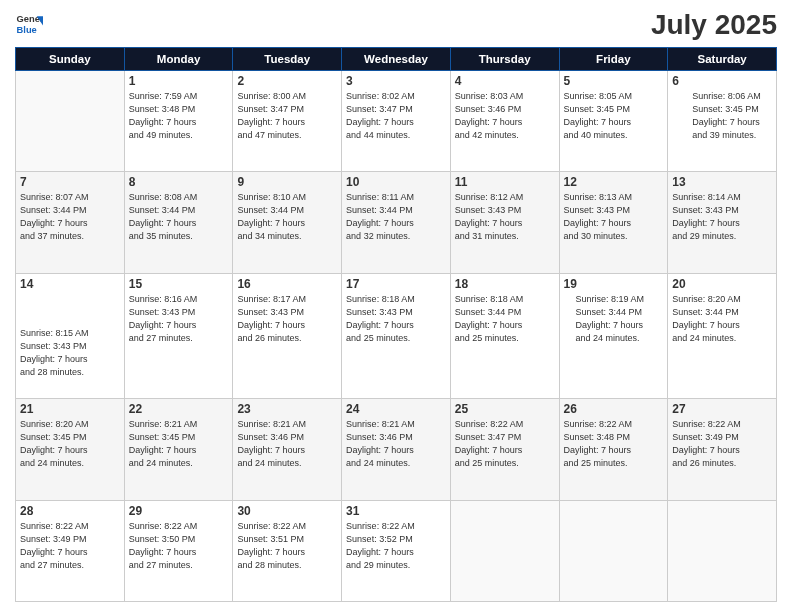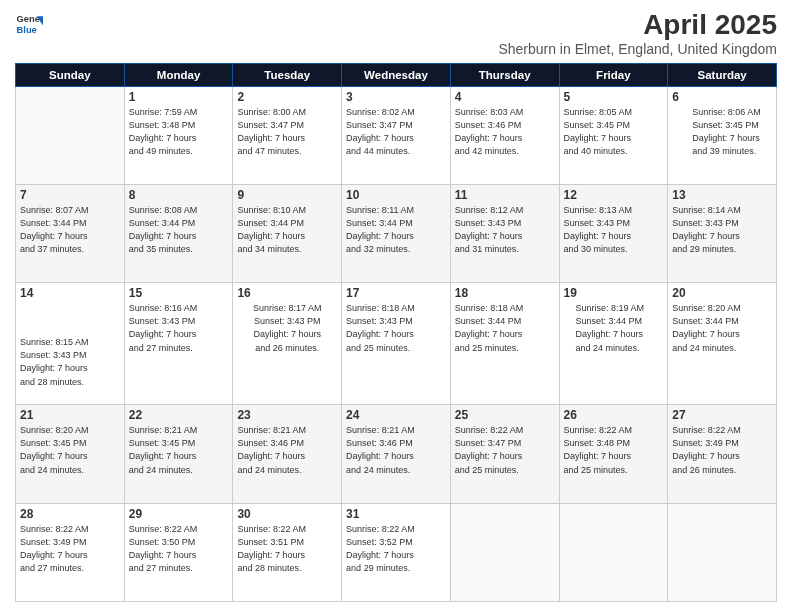--- a/index.html
+++ b/index.html
@@ -95,22 +95,21 @@
 <div class="page">
   <div class="header">
     <div class="logo">
       <svg class="logo-icon" viewBox="0 0 36 36" xmlns="http://www.w3.org/2000/svg">
         <text x="2" y="16" font-size="12" font-weight="bold" fill="#333">General</text>
         <text x="2" y="30" font-size="12" font-weight="bold" fill="#1565C0">Blue</text>
         <polygon points="28,8 36,8 36,20" fill="#1565C0"></polygon>
       </svg>
     </div>
     <div class="title-block">
-      <div class="month-title">April 2025</div>
-      <div class="subtitle">Sherburn in Elmet, England, United Kingdom</div>
+      <div class="month-title">July 2025</div>
     </div>
   </div>
 
   <table class="calendar">
     <thead>
       <tr>
       <th>Sunday</th>
           <th>Monday</th>
           <th>Tuesday</th>
           <th>Wednesday</th>
@@ -226,21 +225,21 @@
           </td>
           <td>
             <span class="day-number">15</span>
             <div class="day-info" style="white-space: pre-line;">Sunrise: 8:16 AM
 Sunset: 3:43 PM
 Daylight: 7 hours
 and 27 minutes.</div>
           </td>
           <td>
             <span class="day-number">16</span>
-            <div class="day-info" style="white-space: pre-line; text-align: center;">Sunrise: 8:17 AM
+            <div class="day-info" style="white-space: pre-line;">Sunrise: 8:17 AM
 Sunset: 3:43 PM
 Daylight: 7 hours
 and 26 minutes.</div>
           </td>
           <td>
             <span class="day-number">17</span>
             <div class="day-info" style="white-space: pre-line;">Sunrise: 8:18 AM
 Sunset: 3:43 PM
 Daylight: 7 hours
 and 25 minutes.</div>

